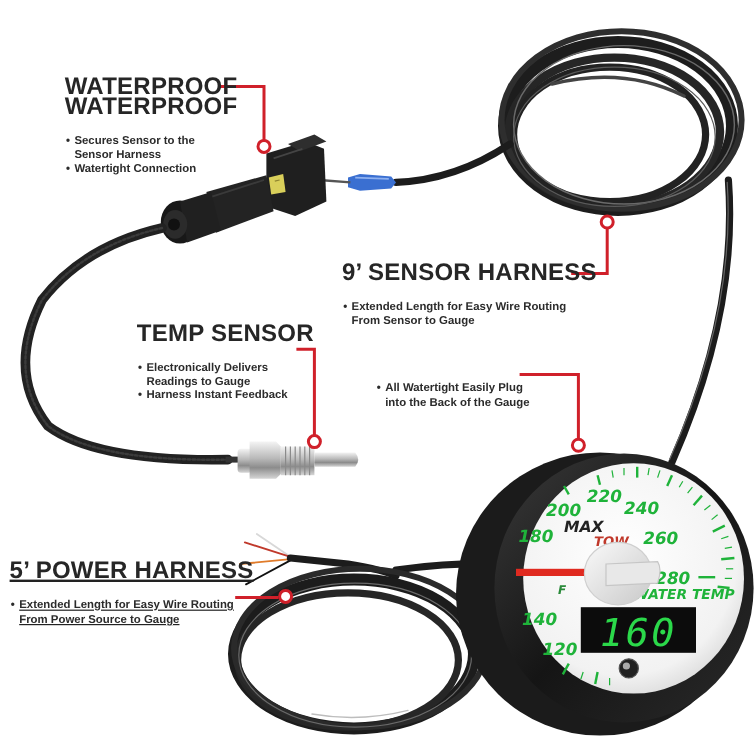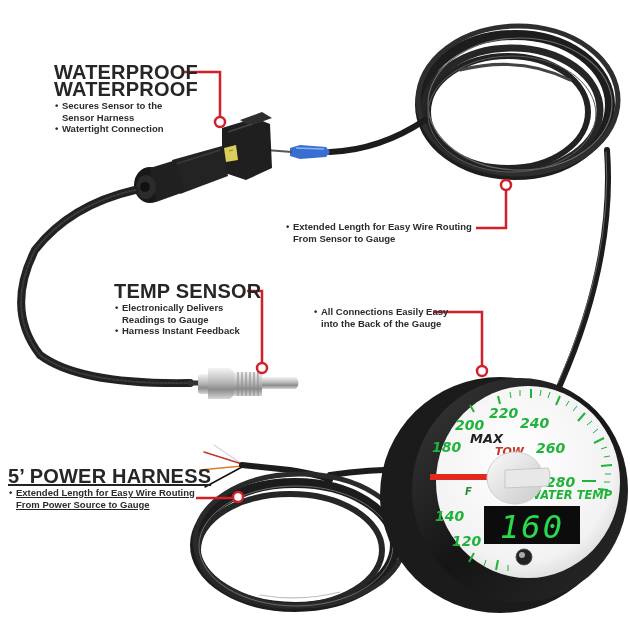--- a/index.html
+++ b/index.html
@@ -3,21 +3,21 @@
   <meta charset="utf-8">
   <style>
     html, body { margin: 0; padding: 0; background: #ffffff; }
     body { width: 630px; height: 630px; position: relative; overflow: hidden;
            font-family: "Liberation Sans", "DejaVu Sans", sans-serif; color: #222; }
     #art { position: absolute; left: 0; top: 0; width: 630px; height: 630px; }
     .callout { position: absolute; }
     .callout .title { font-family: "Liberation Sans", sans-serif; font-weight: 700;
                       font-size: 20px; line-height: 17px; color: #262626; letter-spacing: 0.2px;
                       white-space: nowrap; transform: scaleX(1.0); transform-origin: left top; }
-    .callout ul { list-style: none; margin: 2px 0 0 0; padding: 0; }
+    .callout ul { list-style: none; margin: 14px 0 0 0; padding: 0; }
     .callout li { font-size: 9.5px; line-height: 11.5px; color: #2b2b2b; white-space: nowrap;
                   padding-left: 8px; position: relative; font-weight: 700; }
     .callout li::before { content: "\2022"; position: absolute; left: 1px; top: 0; }
     .gauge-num { font-family: "DejaVu Sans", sans-serif; font-weight: 700; font-style: italic; }
   </style>
 </head>
 <body>
 
 <svg id="art" data-name="product-illustration" viewBox="0 0 630 630" xmlns="http://www.w3.org/2000/svg">
   <defs>
@@ -208,38 +208,39 @@
   <div class="title" data-name="callout-title-line1">WATERPROOF</div>
   <div class="title" data-name="callout-title-line2">WATERPROOF</div>
   <ul>
     <li data-name="bullet">Secures Sensor to the</li>
     <li data-name="bullet-continuation" style="padding-left:8px;">Sensor Harness</li>
     <li data-name="bullet">Watertight Connection</li>
   </ul>
 </div>
 
 <div class="callout" data-name="callout-sensor-harness" style="left:285px; top:219px;">
+  <div class="title" data-name="callout-title">9’ SENSOR HARNESS</div>
   <ul>
     <li data-name="bullet">Extended Length for Easy Wire Routing</li>
     <li data-name="bullet-continuation">From Sensor to Gauge</li>
   </ul>
 </div>
 
-<div class="callout" data-name="callout-temp-sensor" style="left:114px; top:283px;">
+<div class="callout" data-name="callout-temp-sensor" style="left:114px; top:270px;">
   <div class="title" data-name="callout-title">TEMP SENSOR</div>
   <ul>
     <li data-name="bullet">Electronically Delivers</li>
     <li data-name="bullet-continuation">Readings to Gauge</li>
     <li data-name="bullet">Harness Instant Feedback</li>
   </ul>
 </div>
 
 <div class="callout" data-name="callout-plug-and-play" style="left:313px; top:304px;">
   <ul>
-    <li data-name="bullet">All Connections Easily Easy</li>
+    <li data-name="bullet">All Watertight Easily Plug</li>
     <li data-name="bullet-continuation">into the Back of the Gauge</li>
   </ul>
 </div>
 
 <div class="callout" data-name="callout-power-harness" style="left:8px; top:468px;text-decoration:underline;">
   <div class="title" data-name="callout-title">5’ POWER HARNESS</div>
   <ul>
     <li data-name="bullet">Extended Length for Easy Wire Routing</li>
     <li data-name="bullet-continuation">From Power Source to Gauge</li>
   </ul>

